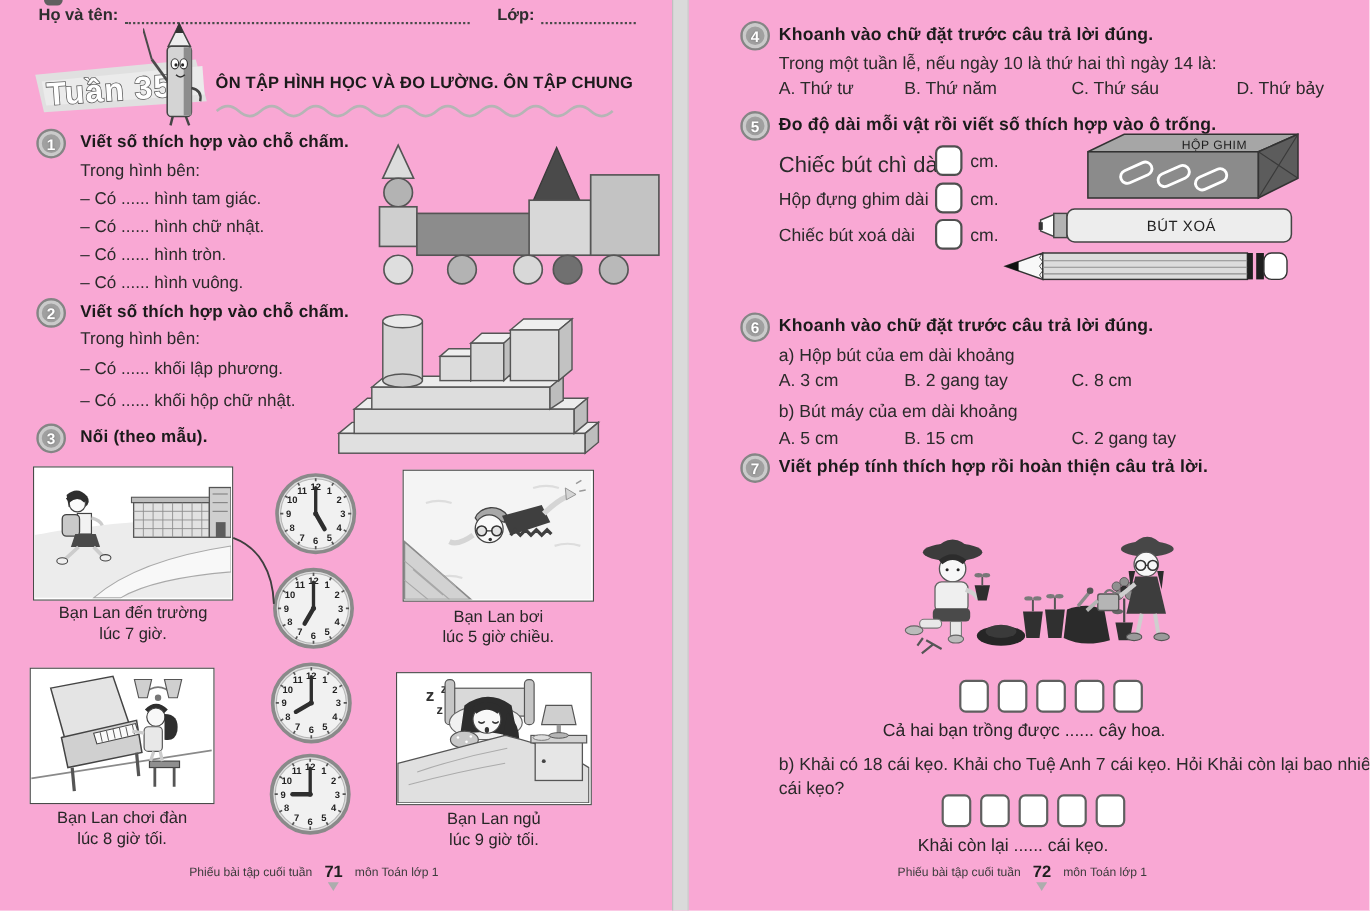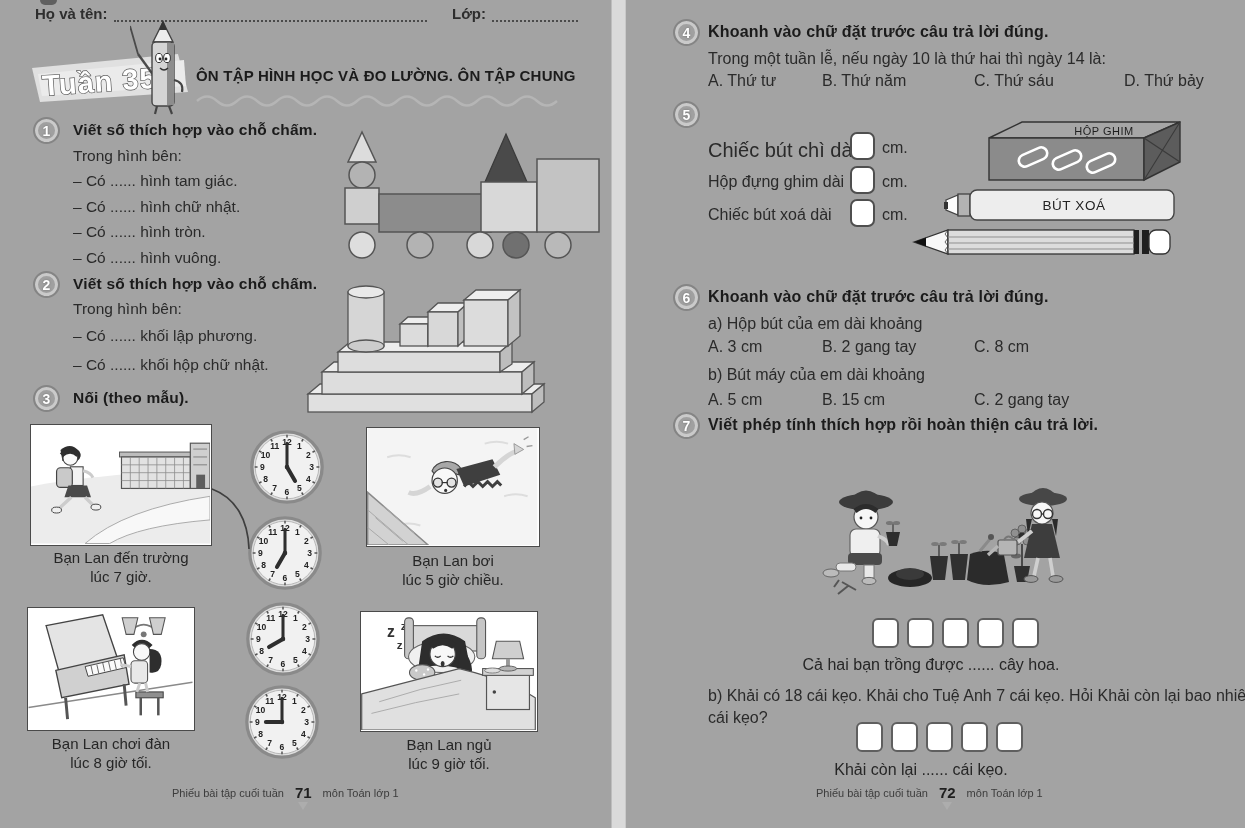--- a/index.html
+++ b/index.html
@@ -1,16 +1,16 @@
 <!DOCTYPE html>
 <html><head>
 <meta charset="utf-8">
 <style>
   html,body{margin:0;padding:0;background:#fff;}
-  #sheet{position:relative;width:1245px;height:828px;background:#a3a3a3;overflow:hidden;
+  #sheet{position:relative;width:1245px;height:828px;background:#f9a8d4;overflow:hidden;
          font-family:"Liberation Sans",sans-serif;color:#232323;}
   .abs{position:absolute;}
   .prompt{position:absolute;font-size:15.5px;font-weight:bold;color:#1b1b1b;white-space:nowrap;letter-spacing:.2px;}
   .txt{position:absolute;font-size:15.5px;color:#2a2a2a;white-space:nowrap;}
   .cap{position:absolute;font-size:15px;color:#262626;text-align:center;line-height:19px;}
   .qbadge{position:absolute;width:27px;height:27px;border-radius:50%;background:#a0a0a0;
           border:2px solid #858585;box-shadow:inset 0 0 0 3px #cacaca;color:#fff;
           display:flex;align-items:center;justify-content:center;font-weight:bold;font-size:14px;
           text-shadow:0 0 2px #6a6a6a;box-sizing:border-box;}
   .card{position:absolute;border:1.6px solid #4a4a4a;background:#fff;box-sizing:border-box;overflow:hidden;}
@@ -397,20 +397,21 @@
 
     <div class="qbadge" style="left:47px;top:19px;">4</div>
     <div class="prompt" style="left:82px;top:23px;font-size:16px;">Khoanh vào chữ đặt trước câu trả lời đúng.</div>
     <div class="txt" style="left:82px;top:50px;font-size:16px;">Trong một tuần lễ, nếu ngày 10 là thứ hai thì ngày 14 là:</div>
     <div class="txt" style="left:82px;top:72px;font-size:16px;">A. Thứ tư</div>
     <div class="txt" style="left:196px;top:72px;font-size:16px;">B. Thứ năm</div>
     <div class="txt" style="left:348px;top:72px;font-size:16px;">C. Thứ sáu</div>
     <div class="txt" style="left:498px;top:72px;font-size:16px;">D. Thứ bảy</div>
 
     <div class="qbadge" style="left:47px;top:101px;">5</div>
+    <div class="prompt" style="left:82px;top:105px;font-size:16px;">Đo độ dài mỗi vật rồi viết số thích hợp vào ô trống.</div>
 
     <div class="txt" style="left:82px;top:139px;font-size:20px;">Chiếc bút chì dài</div>
     <div class="sbox" style="left:224px;top:132px;"></div>
     <div class="txt" style="left:256px;top:139px;font-size:16px;">cm.</div>
 
     <div class="txt" style="left:82px;top:173px;font-size:16px;">Hộp đựng ghim dài</div>
     <div class="sbox" style="left:224px;top:166px;"></div>
     <div class="txt" style="left:256px;top:173px;font-size:16px;">cm.</div>
 
     <div class="txt" style="left:82px;top:206px;font-size:16px;">Chiếc bút xoá dài</div>

